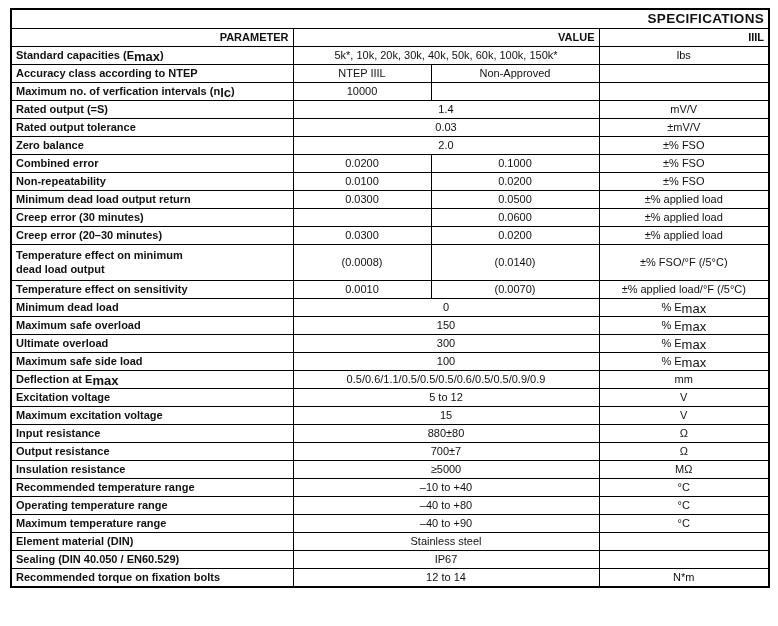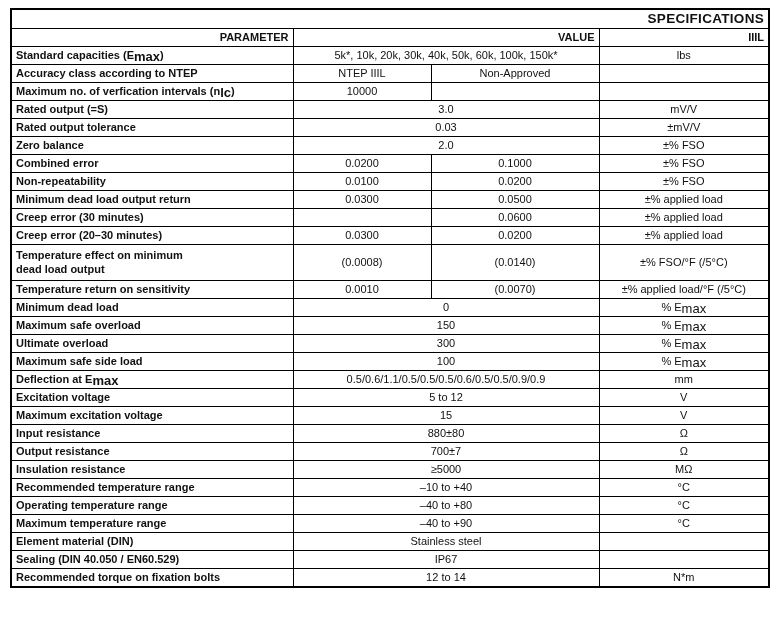--- a/index.html
+++ b/index.html
@@ -97,21 +97,21 @@
           <td class="unit"></td>
         </tr>
         <tr>
           <td class="param">Maximum no. of verfication intervals (n<sub>lc</sub>)</td>
           <td class="val">10000</td>
           <td class="val"></td>
           <td class="unit"></td>
         </tr>
         <tr>
           <td class="param">Rated output (=S)</td>
-          <td class="val" colspan="2">3.0</td>
+          <td class="val" colspan="2">1.4</td>
           <td class="unit">mV/V</td>
         </tr>
         <tr>
           <td class="param">Rated output tolerance</td>
           <td class="val" colspan="2">0.03</td>
           <td class="unit">±mV/V</td>
         </tr>
         <tr>
           <td class="param">Zero balance</td>
           <td class="val" colspan="2">2.0</td>
@@ -147,21 +147,21 @@
           <td class="val">0.0200</td>
           <td class="unit">±% applied load</td>
         </tr>
         <tr class="tall">
           <td class="param">Temperature effect on minimum<br>dead load output</td>
           <td class="val">(0.0008)</td>
           <td class="val">(0.0140)</td>
           <td class="unit">±% FSO/°F (/5°C)</td>
         </tr>
         <tr>
-          <td class="param">Temperature return on sensitivity</td>
+          <td class="param">Temperature effect on sensitivity</td>
           <td class="val">0.0010</td>
           <td class="val">(0.0070)</td>
           <td class="unit">±% applied load/°F (/5°C)</td>
         </tr>
         <tr>
           <td class="param">Minimum dead load</td>
           <td class="val" colspan="2">0</td>
           <td class="unit">% E<sub>max</sub></td>
         </tr>
         <tr>

